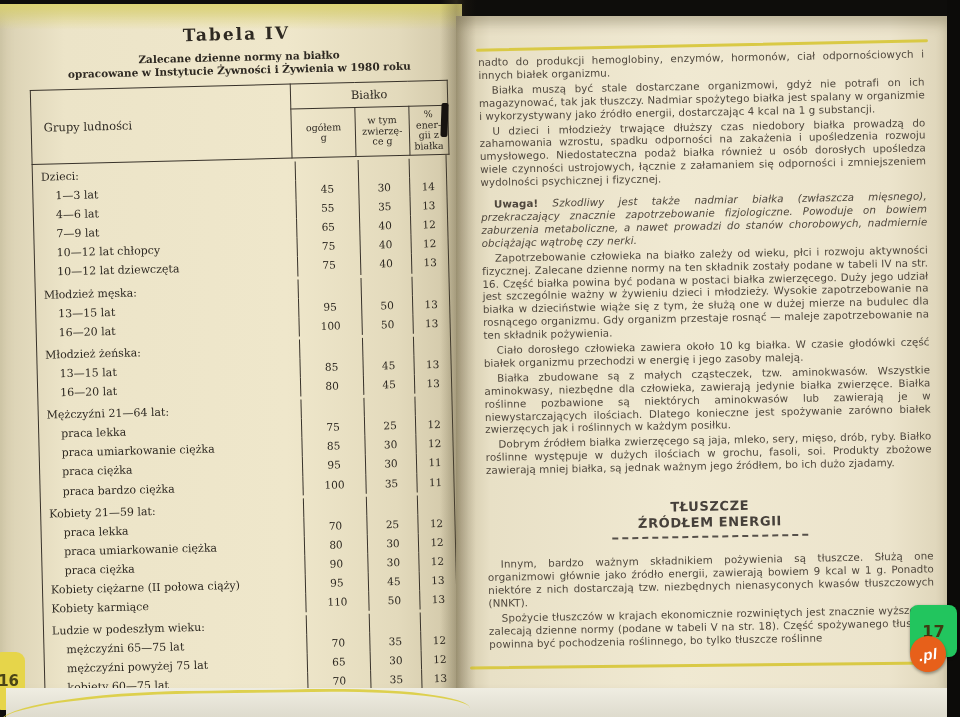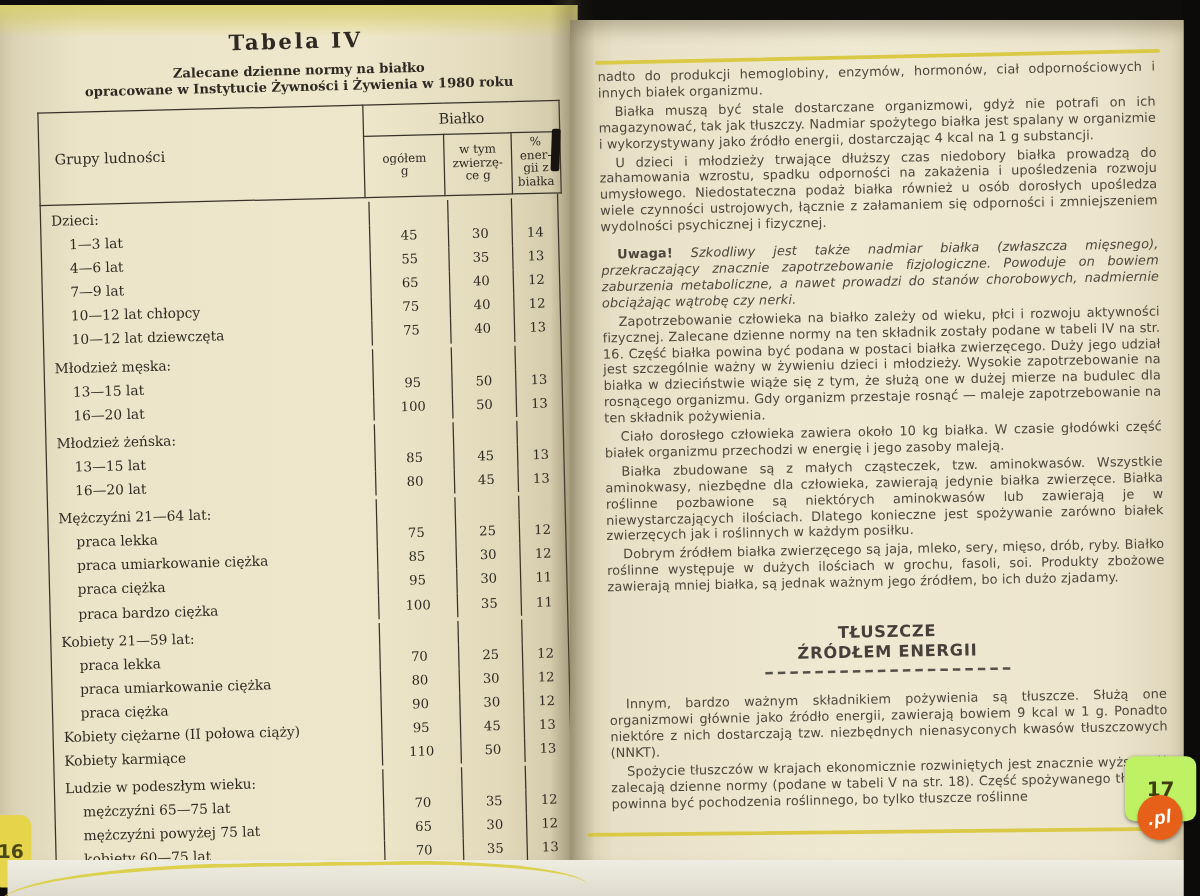--- a/index.html
+++ b/index.html
@@ -38,22 +38,22 @@
   .trow.flush .tcell.label{padding-left:8px;}
   .trow.data .tcell.label{padding-left:22px;}
   .trow.section{padding-top:3px;}
   
   .badge16{
     position:absolute;left:-7px;top:648px;width:32px;height:58px;border-radius:9px;
     background:#e6d54a;color:#4b4517;font:bold 15px "DejaVu Sans",sans-serif;
     display:flex;align-items:center;justify-content:flex-end;padding-right:6px;box-sizing:border-box;
   }
   .badge17{
-    position:absolute;right:3px;top:605px;width:57px;height:52px;border-radius:8px;
-    background:#bef264;color:#3f3c12;font:bold 16px "DejaVu Sans",sans-serif;
+    position:absolute;right:3px;top:605px;width:47px;height:52px;border-radius:8px;
+    background:#22c55e;color:#3f3c12;font:bold 16px "DejaVu Sans",sans-serif;
     display:flex;align-items:center;justify-content:center;
     box-shadow:0 1px 3px rgba(0,0,0,.4);
   }
   
   .right-page{
     position:absolute;left:456px;top:16px;width:492px;height:672px;
     background:linear-gradient(90deg,#cdc3a4 0%,#e8e0c6 7%,#f0e9d2 45%,#ece4cc 88%,#ddd4b8 100%);
     box-shadow:inset 0 8px 12px rgba(80,70,40,.3);
   }
   .yline-top{

